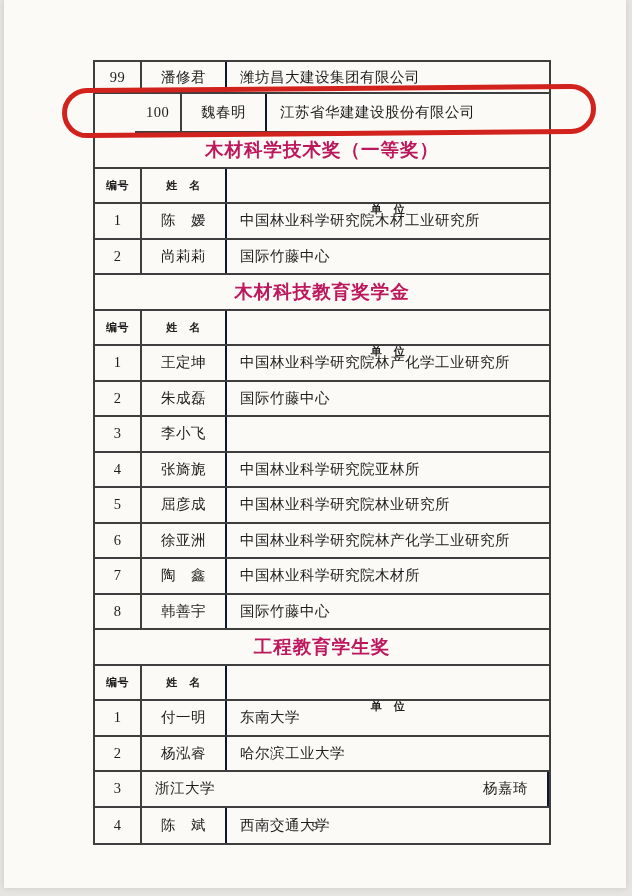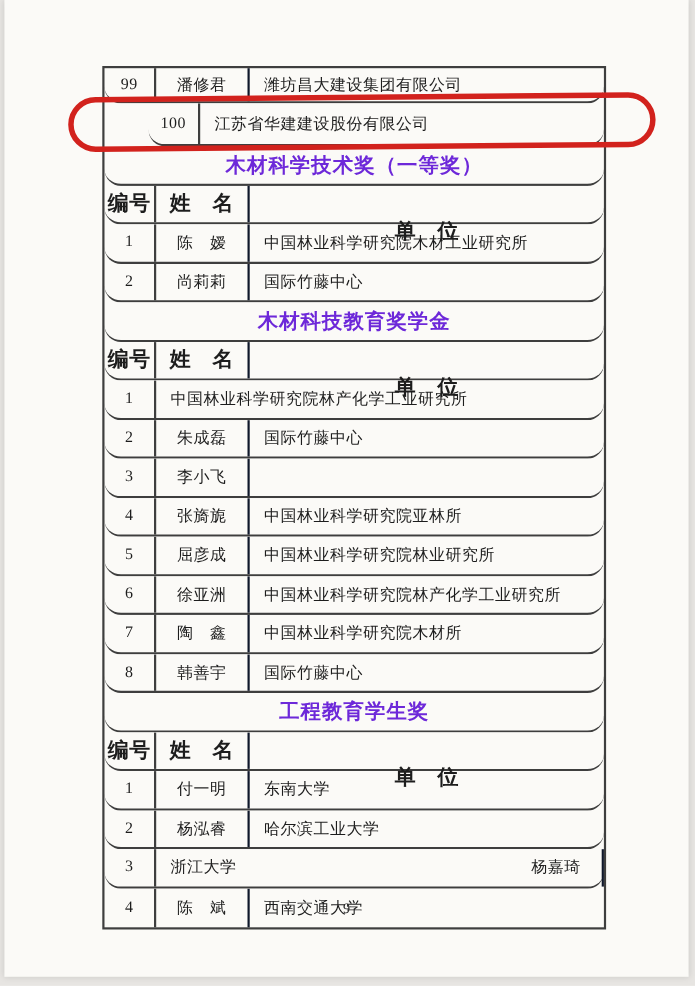--- a/index.html
+++ b/index.html
@@ -18,38 +18,37 @@
     position:absolute;left:89px;top:60px;width:458px;
     border:2px solid #3e3e3e;
     box-sizing:border-box;
     background:#fbfaf7;
     color:#1d1d1d;
   }
   .trow{
     display:flex;align-items:stretch;
     height:35.5px;box-sizing:border-box;
     border-bottom:2px solid #3e3e3e;
-    border-radius:15px;
   }
   .trow:last-child{border-bottom:none;}
   .r99{height:32px;}
   .r100{height:39px;margin-left:40px;}
   .cell{
     display:flex;align-items:center;box-sizing:border-box;
     font-size:14.5px;letter-spacing:0.5px;
   }
   .c-id{width:47px;justify-content:center;border-right:2px solid #3e3e3e;}
   .c-name{width:85px;justify-content:center;border-right:2px solid #0f172a;}
   .c-org{flex:1;justify-content:flex-start;padding-left:13px;}
-  .head .cell{font-weight:bold;font-size:19px;
+  .head .cell{font-weight:bold;font-size:11px;
     font-family:Liberation Sans, sans-serif;}
   .head .c-org{justify-content:center;padding-left:0;margin-top:41px;}
   .title-row{justify-content:center;align-items:center;}
   .title-text{
-    font-weight:bold;font-size:18.5px;letter-spacing:1px;color:#6d28d9;
+    font-weight:bold;font-size:18.5px;letter-spacing:1px;color:#be185d;
     font-family:"Liberation Sans","DejaVu Sans",sans-serif;
   }
   .oval{
     position:absolute;left:58px;top:86px;width:534px;height:50px;
     border:5px solid #d2221d;border-radius:28px;
     box-sizing:border-box;
     transform:rotate(-0.5deg);
     pointer-events:none;
   }
   .pageno{
@@ -65,20 +64,21 @@
 
     <div class="doc-table">
 
       <div class="trow r99">
         <div class="cell c-id">99</div>
         <div class="cell c-name">潘修君</div>
         <div class="cell c-org">潍坊昌大建设集团有限公司</div>
       </div>
       <div class="trow r100">
         <div class="cell c-id">100</div>
+        <div class="cell c-name">魏春明</div>
         <div class="cell c-org">江苏省华建建设股份有限公司</div>
       </div>
 
       <div class="trow title-row">
         <div class="title-text">木材科学技术奖（一等奖）</div>
       </div>
       <div class="trow head">
         <div class="cell c-id">编号</div>
         <div class="cell c-name">姓　名</div>
         <div class="cell c-org">单　位</div>
@@ -97,20 +97,21 @@
       <div class="trow title-row">
         <div class="title-text">木材科技教育奖学金</div>
       </div>
       <div class="trow head">
         <div class="cell c-id">编号</div>
         <div class="cell c-name">姓　名</div>
         <div class="cell c-org">单　位</div>
       </div>
       <div class="trow">
         <div class="cell c-id">1</div>
+        <div class="cell c-name">王定坤</div>
         <div class="cell c-org">中国林业科学研究院林产化学工业研究所</div>
       </div>
       <div class="trow">
         <div class="cell c-id">2</div>
         <div class="cell c-name">朱成磊</div>
         <div class="cell c-org">国际竹藤中心</div>
       </div>
       <div class="trow">
         <div class="cell c-id">3</div>
         <div class="cell c-name">李小飞</div>

